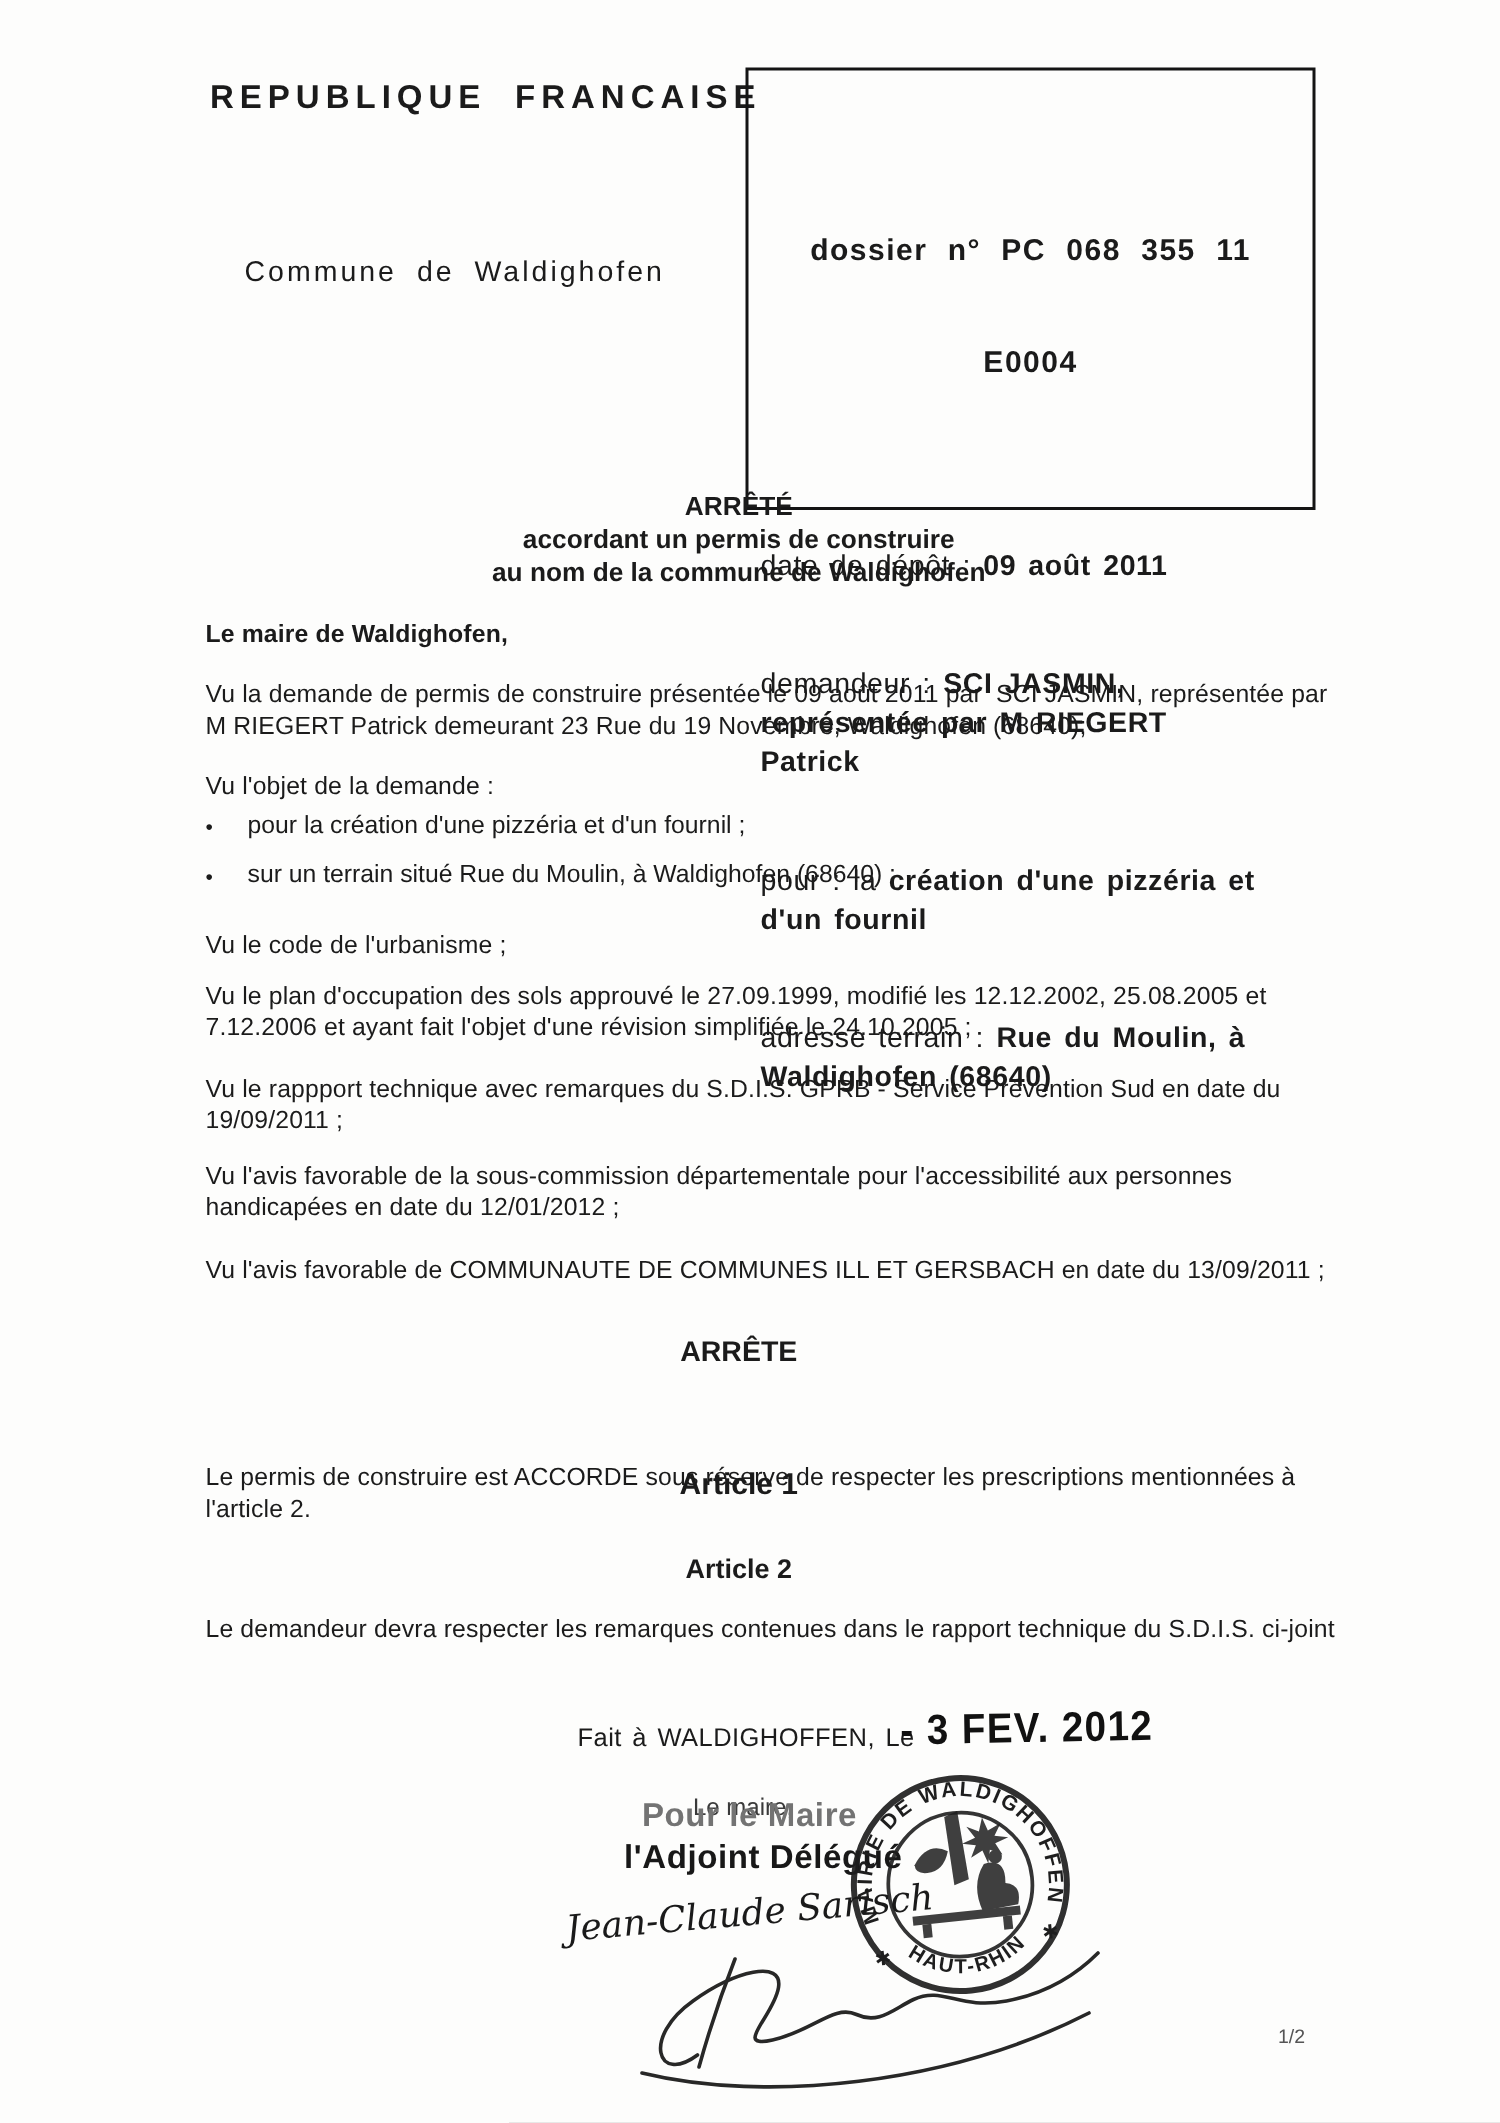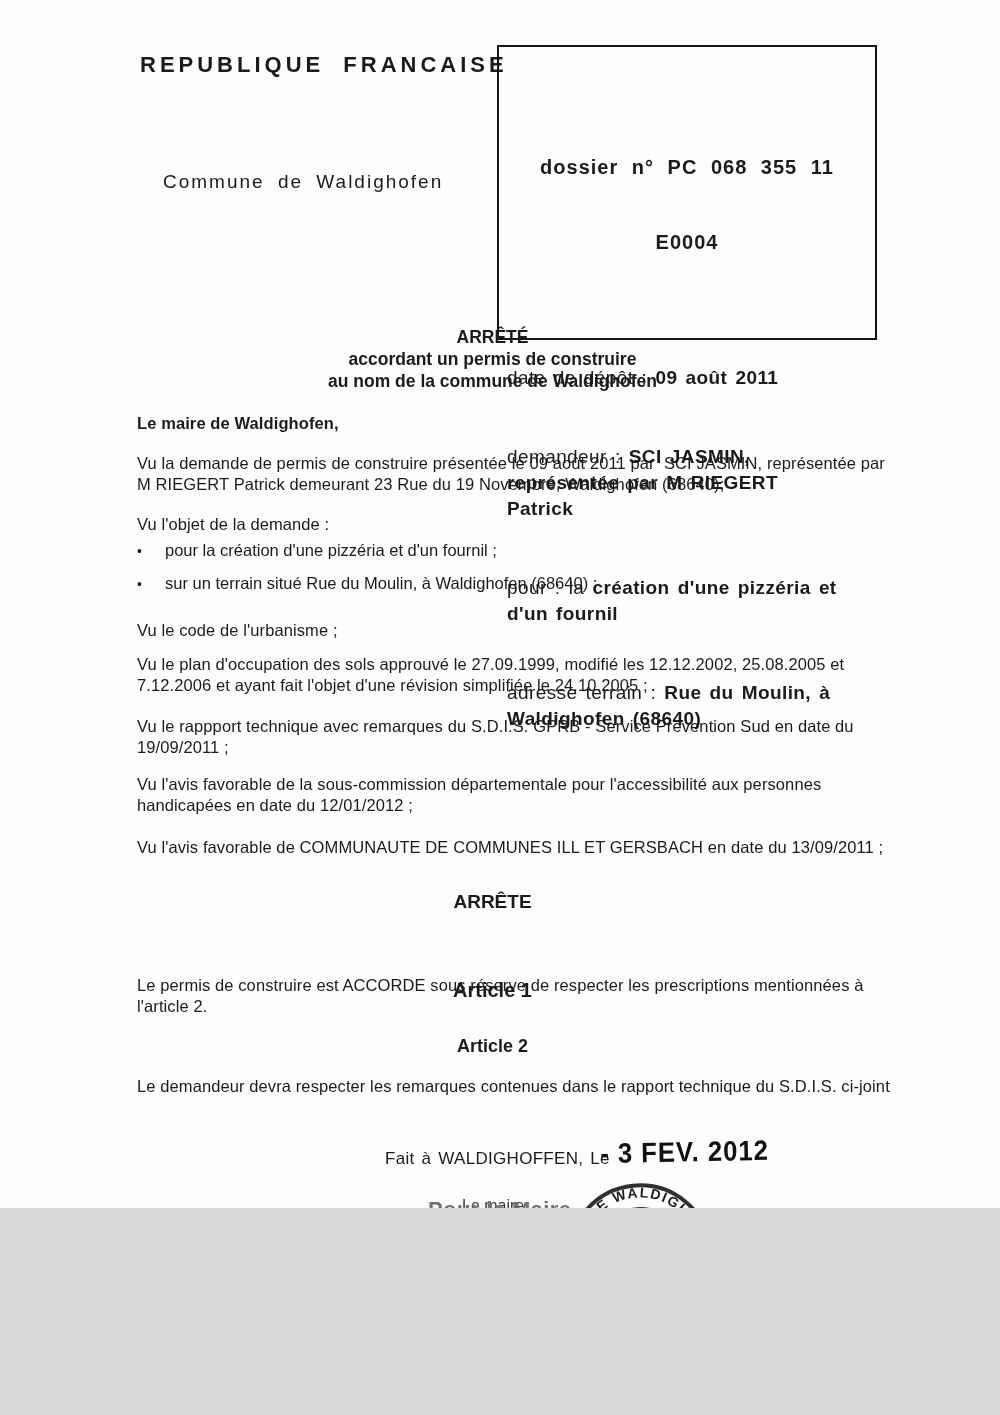--- a/index.html
+++ b/index.html
@@ -1,17 +1,17 @@
 <!DOCTYPE html>
 <html><head>
 <meta charset="utf-8">
 <style>
   html,body { margin:0; padding:0; background:#d8d8d8; }
   .page {
-    position:relative; width:1000px; height:1208px; margin:0 auto;
+    position:relative; width:1000px; height:1415px; margin:0 auto;
     background:#fdfdfc; color:#1b1b1b; overflow:hidden;
     font-family:"Liberation Sans", sans-serif;
   }
   .abs { position:absolute; }
 
   
   .republic { left:140px; top:52px; font-size:22px; font-weight:bold; letter-spacing:4px; word-spacing:9px; }
   .commune  { left:163px; top:171px; font-size:19px; letter-spacing:2px; word-spacing:6px; }
 
   

